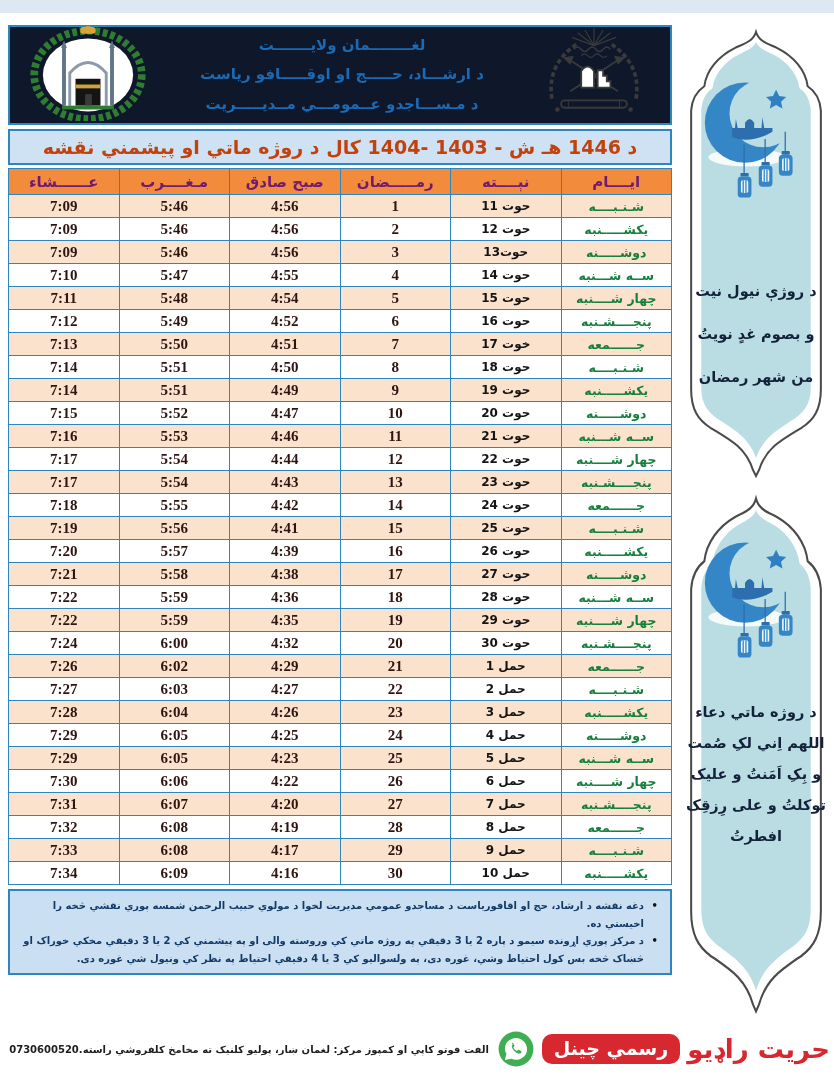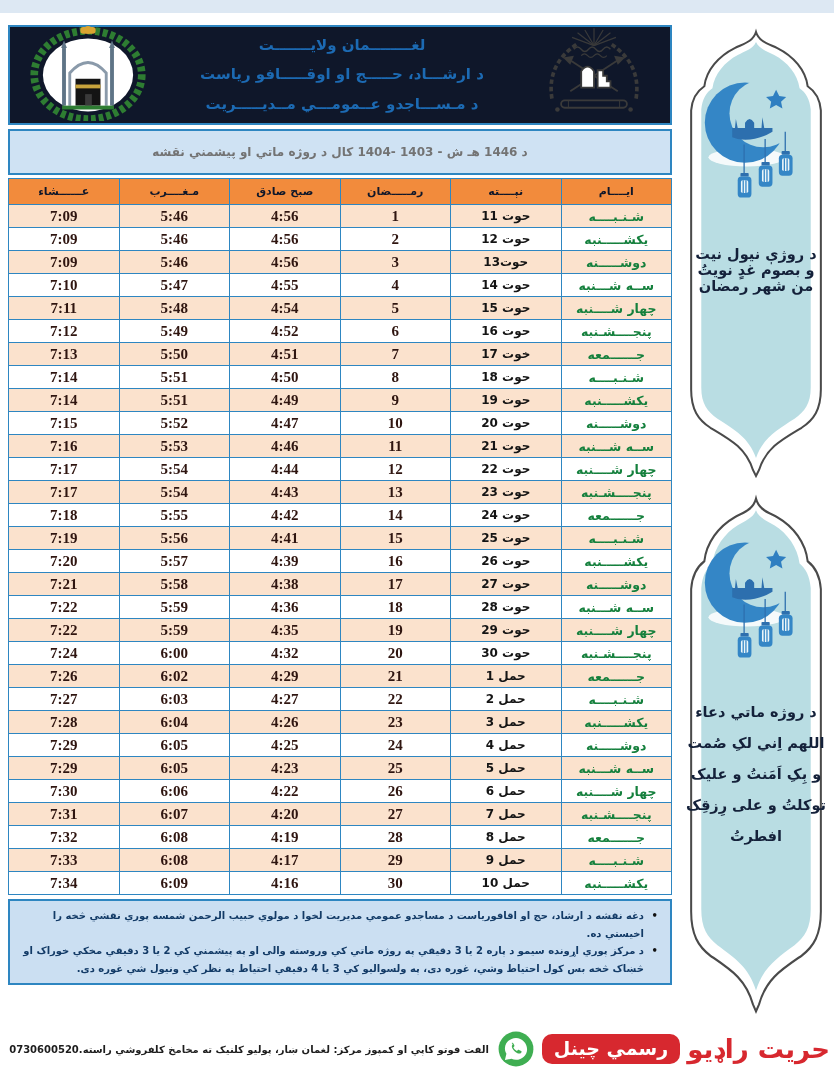--- a/index.html
+++ b/index.html
@@ -15,28 +15,28 @@
   .main-col { width:664px; }
 
   .header-box {
     margin-top:12px; height:100px; border:2px solid #2e86c1; background:#0f172a;
     display:flex; align-items:center; justify-content:space-between; padding:2px 12px;
   }
   .ministry-text { text-align:center; color:#1c6ab3; font-weight:bold; font-size:15px; line-height:1.95; }
   .emblem { flex:0 0 auto; }
 
   .title-bar {
-    margin-top:4px; height:46px; border:2px solid #2e86c1; background:#cfe2f3;
+    margin-top:4px; height:36px; border:2px solid #2e86c1; background:#cfe2f3;
     display:flex; align-items:center; justify-content:center;
-    color:#737373; font-weight:bold; font-size:12px;
+    color:#c2410c; font-weight:bold; font-size:19px;
   }
 
   table.timetable { margin-top:3px; width:100%; border-collapse:collapse; table-layout:fixed; }
   .timetable th {
-    background:#f28b3c; color:#0f172a; font-size:11px; font-weight:bold;
+    background:#f28b3c; color:#701a75; font-size:15px; font-weight:bold;
     height:26px; border:1.5px solid #2e86c1; text-align:center;
   }
   .timetable td {
     height:23px; border:1.5px solid #2e86c1; text-align:center; vertical-align:middle;
     background:#ffffff;
   }
   .timetable tbody tr:nth-child(odd) td { background:#fbe2cd; }
   td.c-day  { font-size:12.5px; font-weight:bold; color:#15803d; }
   td.c-date { font-size:12px;  font-weight:bold; color:#141414; }
   td.c-ramadan, td.c-subh_sadiq, td.c-maghrib, td.c-isha {
@@ -58,21 +58,21 @@
   
   .sidebar { width:152px; flex:0 0 auto; }
   .side-panel { position:relative; width:152px; }
   .side-panel.p1 { height:452px; margin-top:15px; }
   .side-panel.p2 { height:522px; margin-top:14px; }
   .panel-bg { position:absolute; inset:0; width:100%; height:100%; }
   .panel-content { position:relative; display:flex; flex-direction:column; align-items:center; }
   .p1 .panel-content { padding-top:42px; }
   .p2 .panel-content { padding-top:36px; }
   .panel-lines { display:flex; flex-direction:column; align-items:center; text-align:center; }
-  .p1 .panel-lines { margin-top:36px; }
+  .p1 .panel-lines { margin-top:73px; row-gap:27px; }
   .p2 .panel-lines { margin-top:34px; row-gap:25px;gap:15px; }
   .panel-line { color:#14213a; font-weight:bold; font-size:14.5px; white-space:nowrap; }
 
   
   .footer-bar { display:flex; align-items:center; margin-top:10px; padding:0 4px 0 2px; height:46px; }
   .channel-badge { display:flex; align-items:center; column-gap:7px; flex:0 0 auto; }
   .channel-name { color:#d7282f; font-weight:bold; font-size:26px; white-space:nowrap; letter-spacing:-1px; }
   .channel-pill {
     background:#d7282f; color:#ffffff; font-weight:bold; font-size:19px;
     border-radius:10px; padding:3px 12px 5px; white-space:nowrap;

